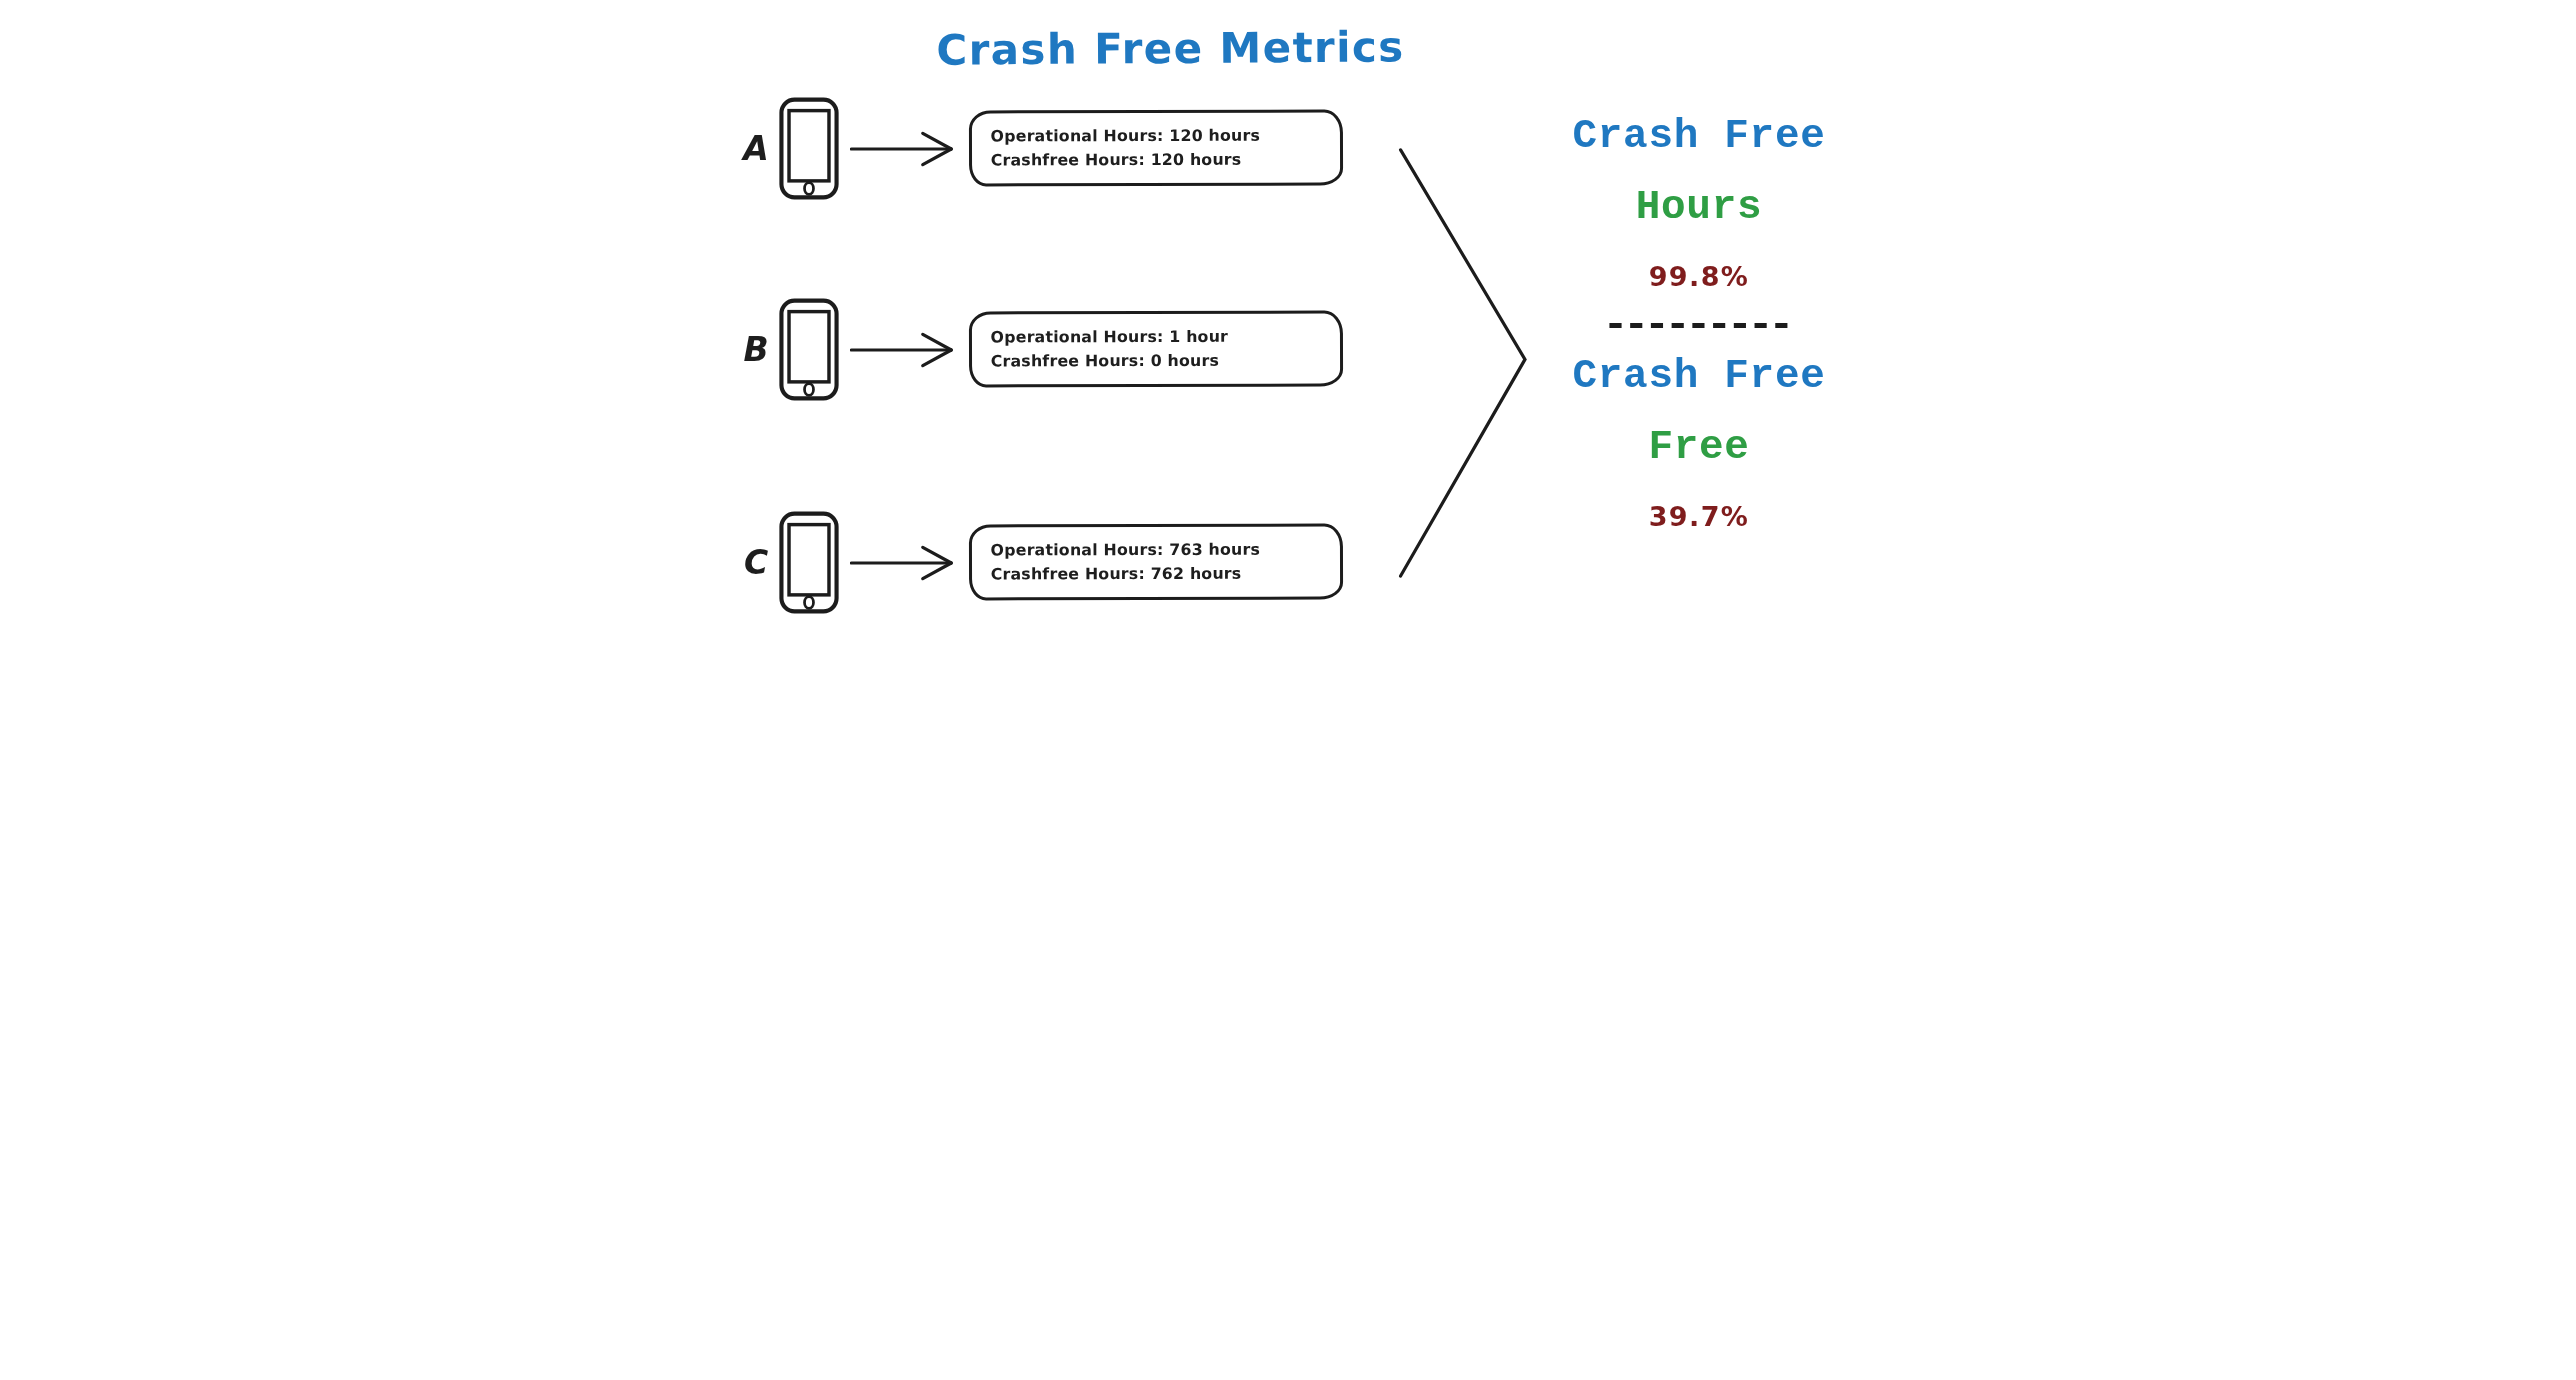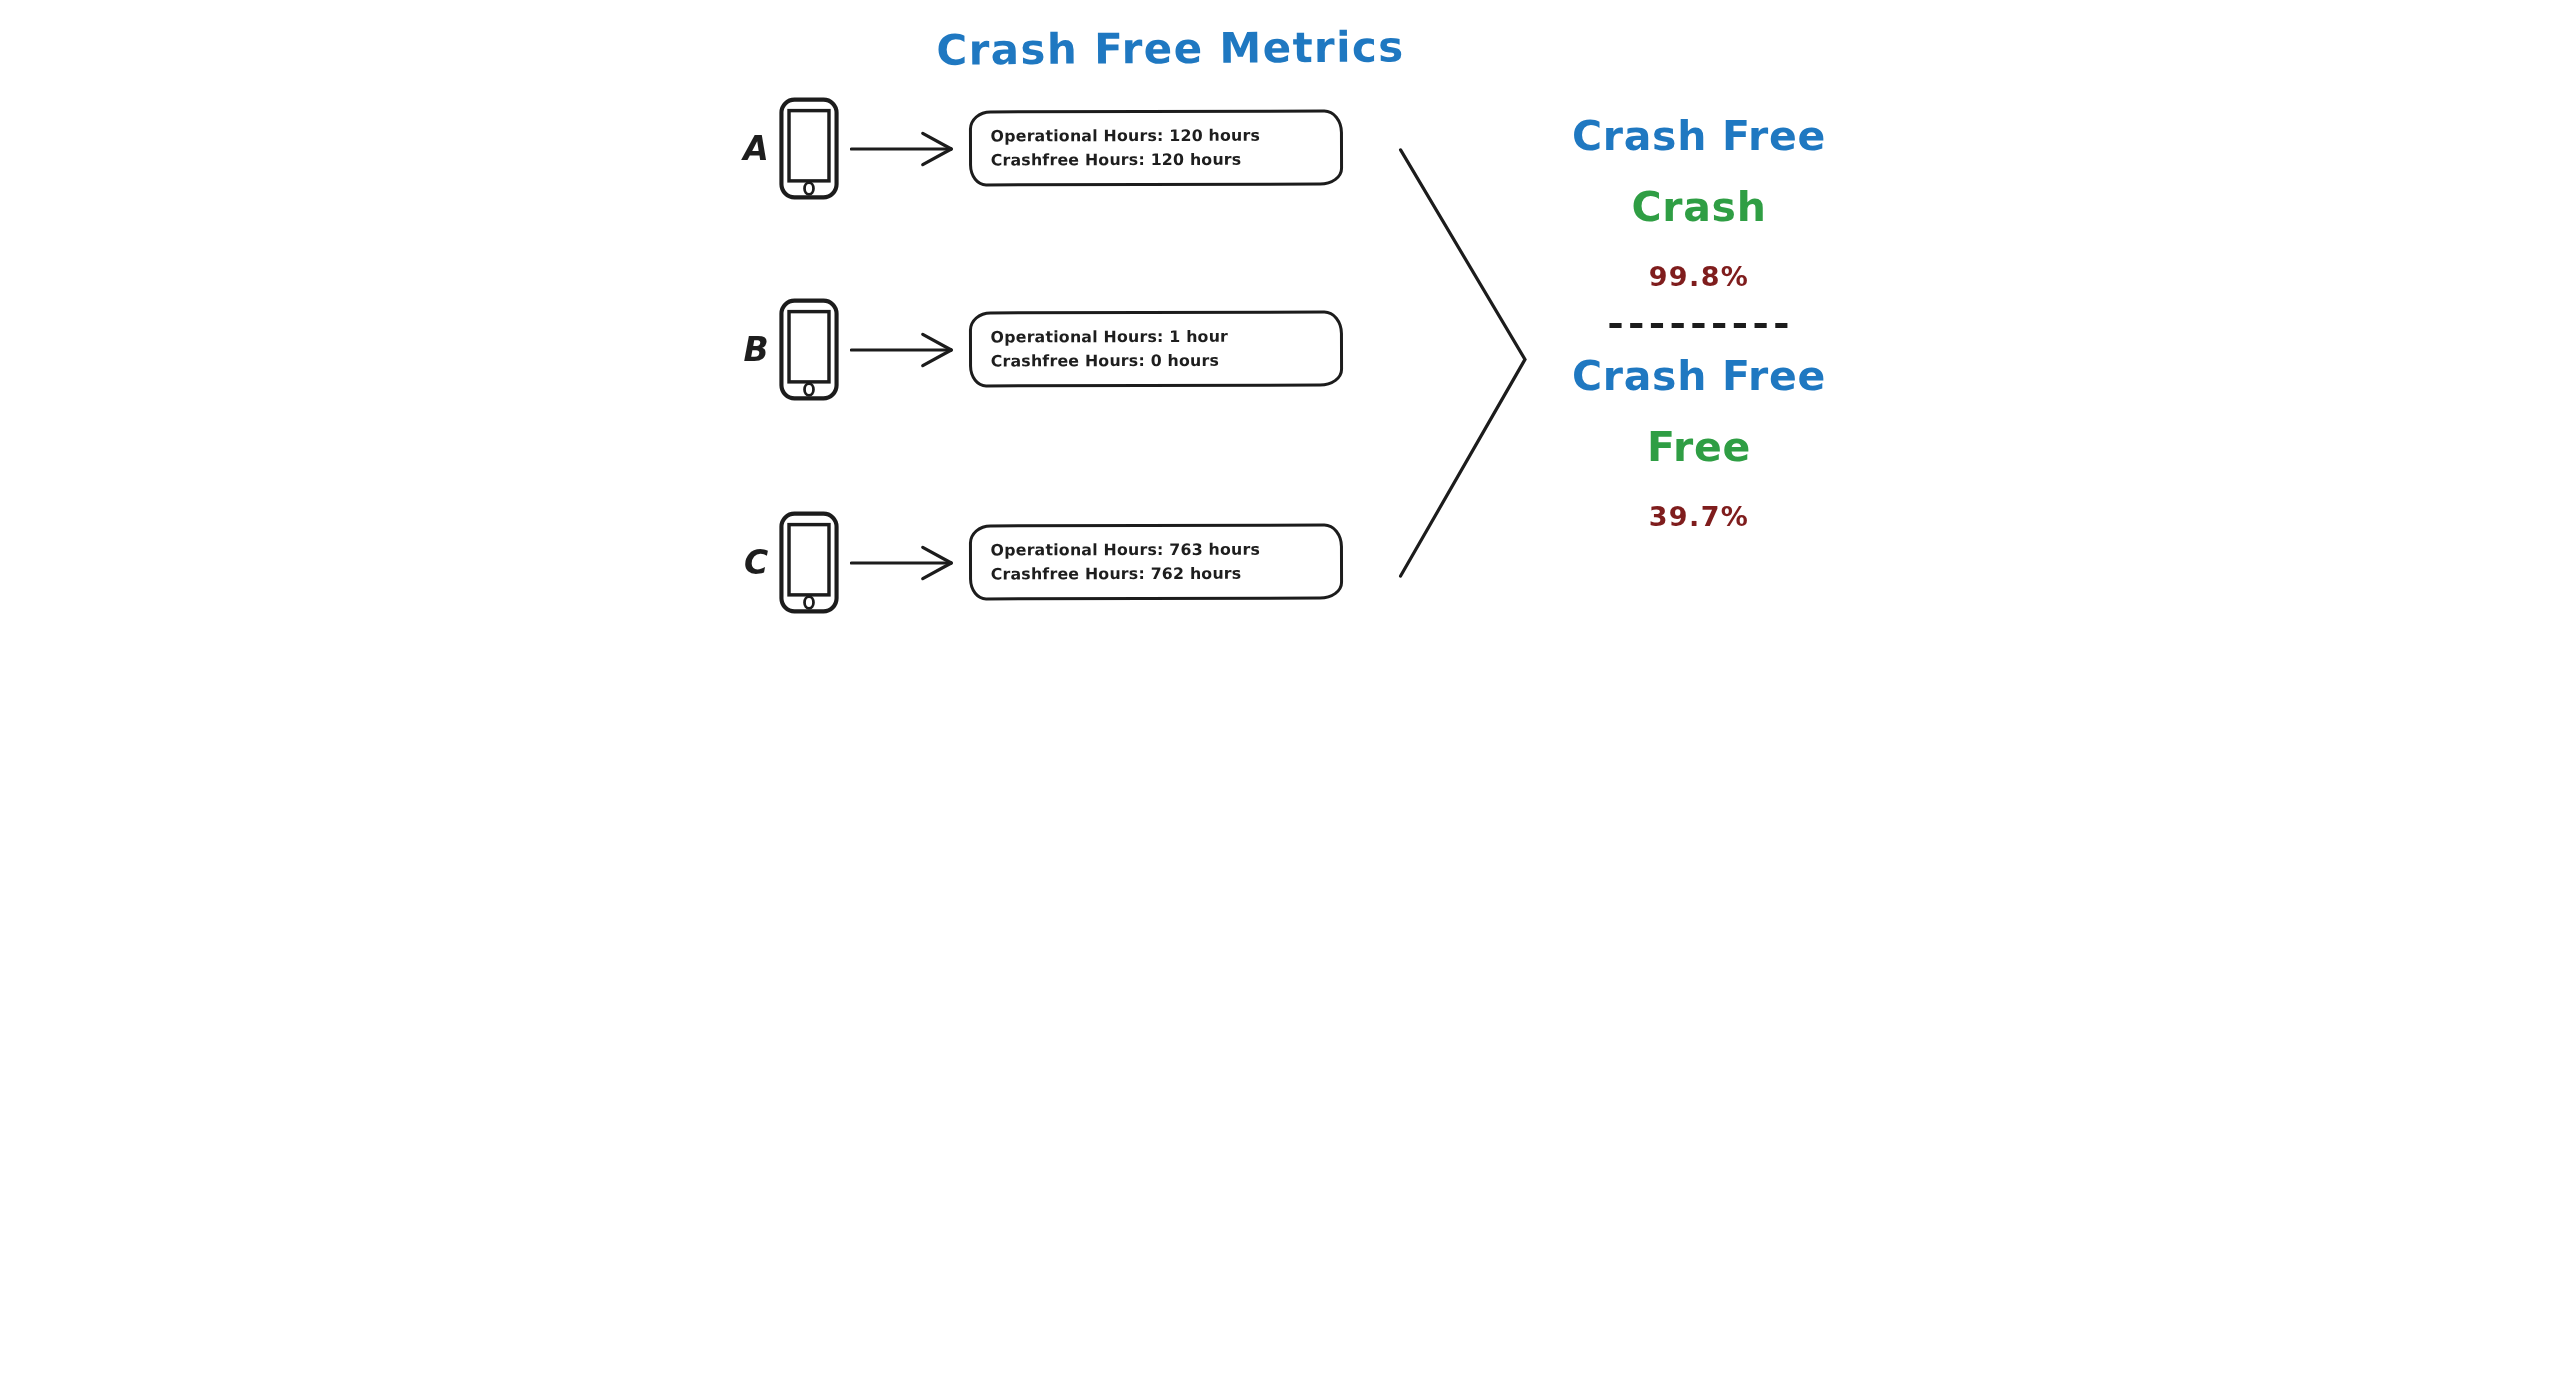--- a/index.html
+++ b/index.html
@@ -83,20 +83,21 @@
     top: 102px;
     width: 301px;
     text-align: center;
   }
   .res-heading {
     font-size: 41px;
     font-weight: 700;
     letter-spacing: 0.7px;
     line-height: 1.0;
     white-space: nowrap;
+    font-family: Liberation Mono, monospace;
   }
   .blue  { color: #1f78c1; }
   .green { color: #2f9e44; }
   .res-heading.second { margin-top: 30px; }
   .res-value {
     margin-top: 33px;
     font-size: 27px;
     font-weight: 700;
     letter-spacing: 1.4px;
     color: #7f1d1d;
@@ -163,21 +164,21 @@
       <div class="metric-line">Crashfree Hours: 762 hours</div>
     </div>
   </div>
 
   <svg class="chevron" width="143" height="444" viewBox="0 0 200 620">
     <polyline points="12,12 186,305 12,608" fill="none" stroke="#1c1c1c" stroke-width="4.5" stroke-linecap="round" stroke-linejoin="miter"></polyline>
   </svg>
 
   <div class="results">
     <div class="res-heading blue">Crash Free</div>
-    <div class="res-heading green second">Crash</div>
+    <div class="res-heading green second">Hours</div>
     <div class="res-value">99.8%</div>
 
     <svg class="divider" width="183" height="7.2" viewBox="0 0 256 10">
       <line x1="2" y1="5" x2="254" y2="5" stroke="#1c1c1c" stroke-width="7" stroke-dasharray="17 12"></line>
     </svg>
 
     <div class="res-heading blue">Crash Free</div>
     <div class="res-heading green second">Free</div>
     <div class="res-value">39.7%</div>
   </div>

